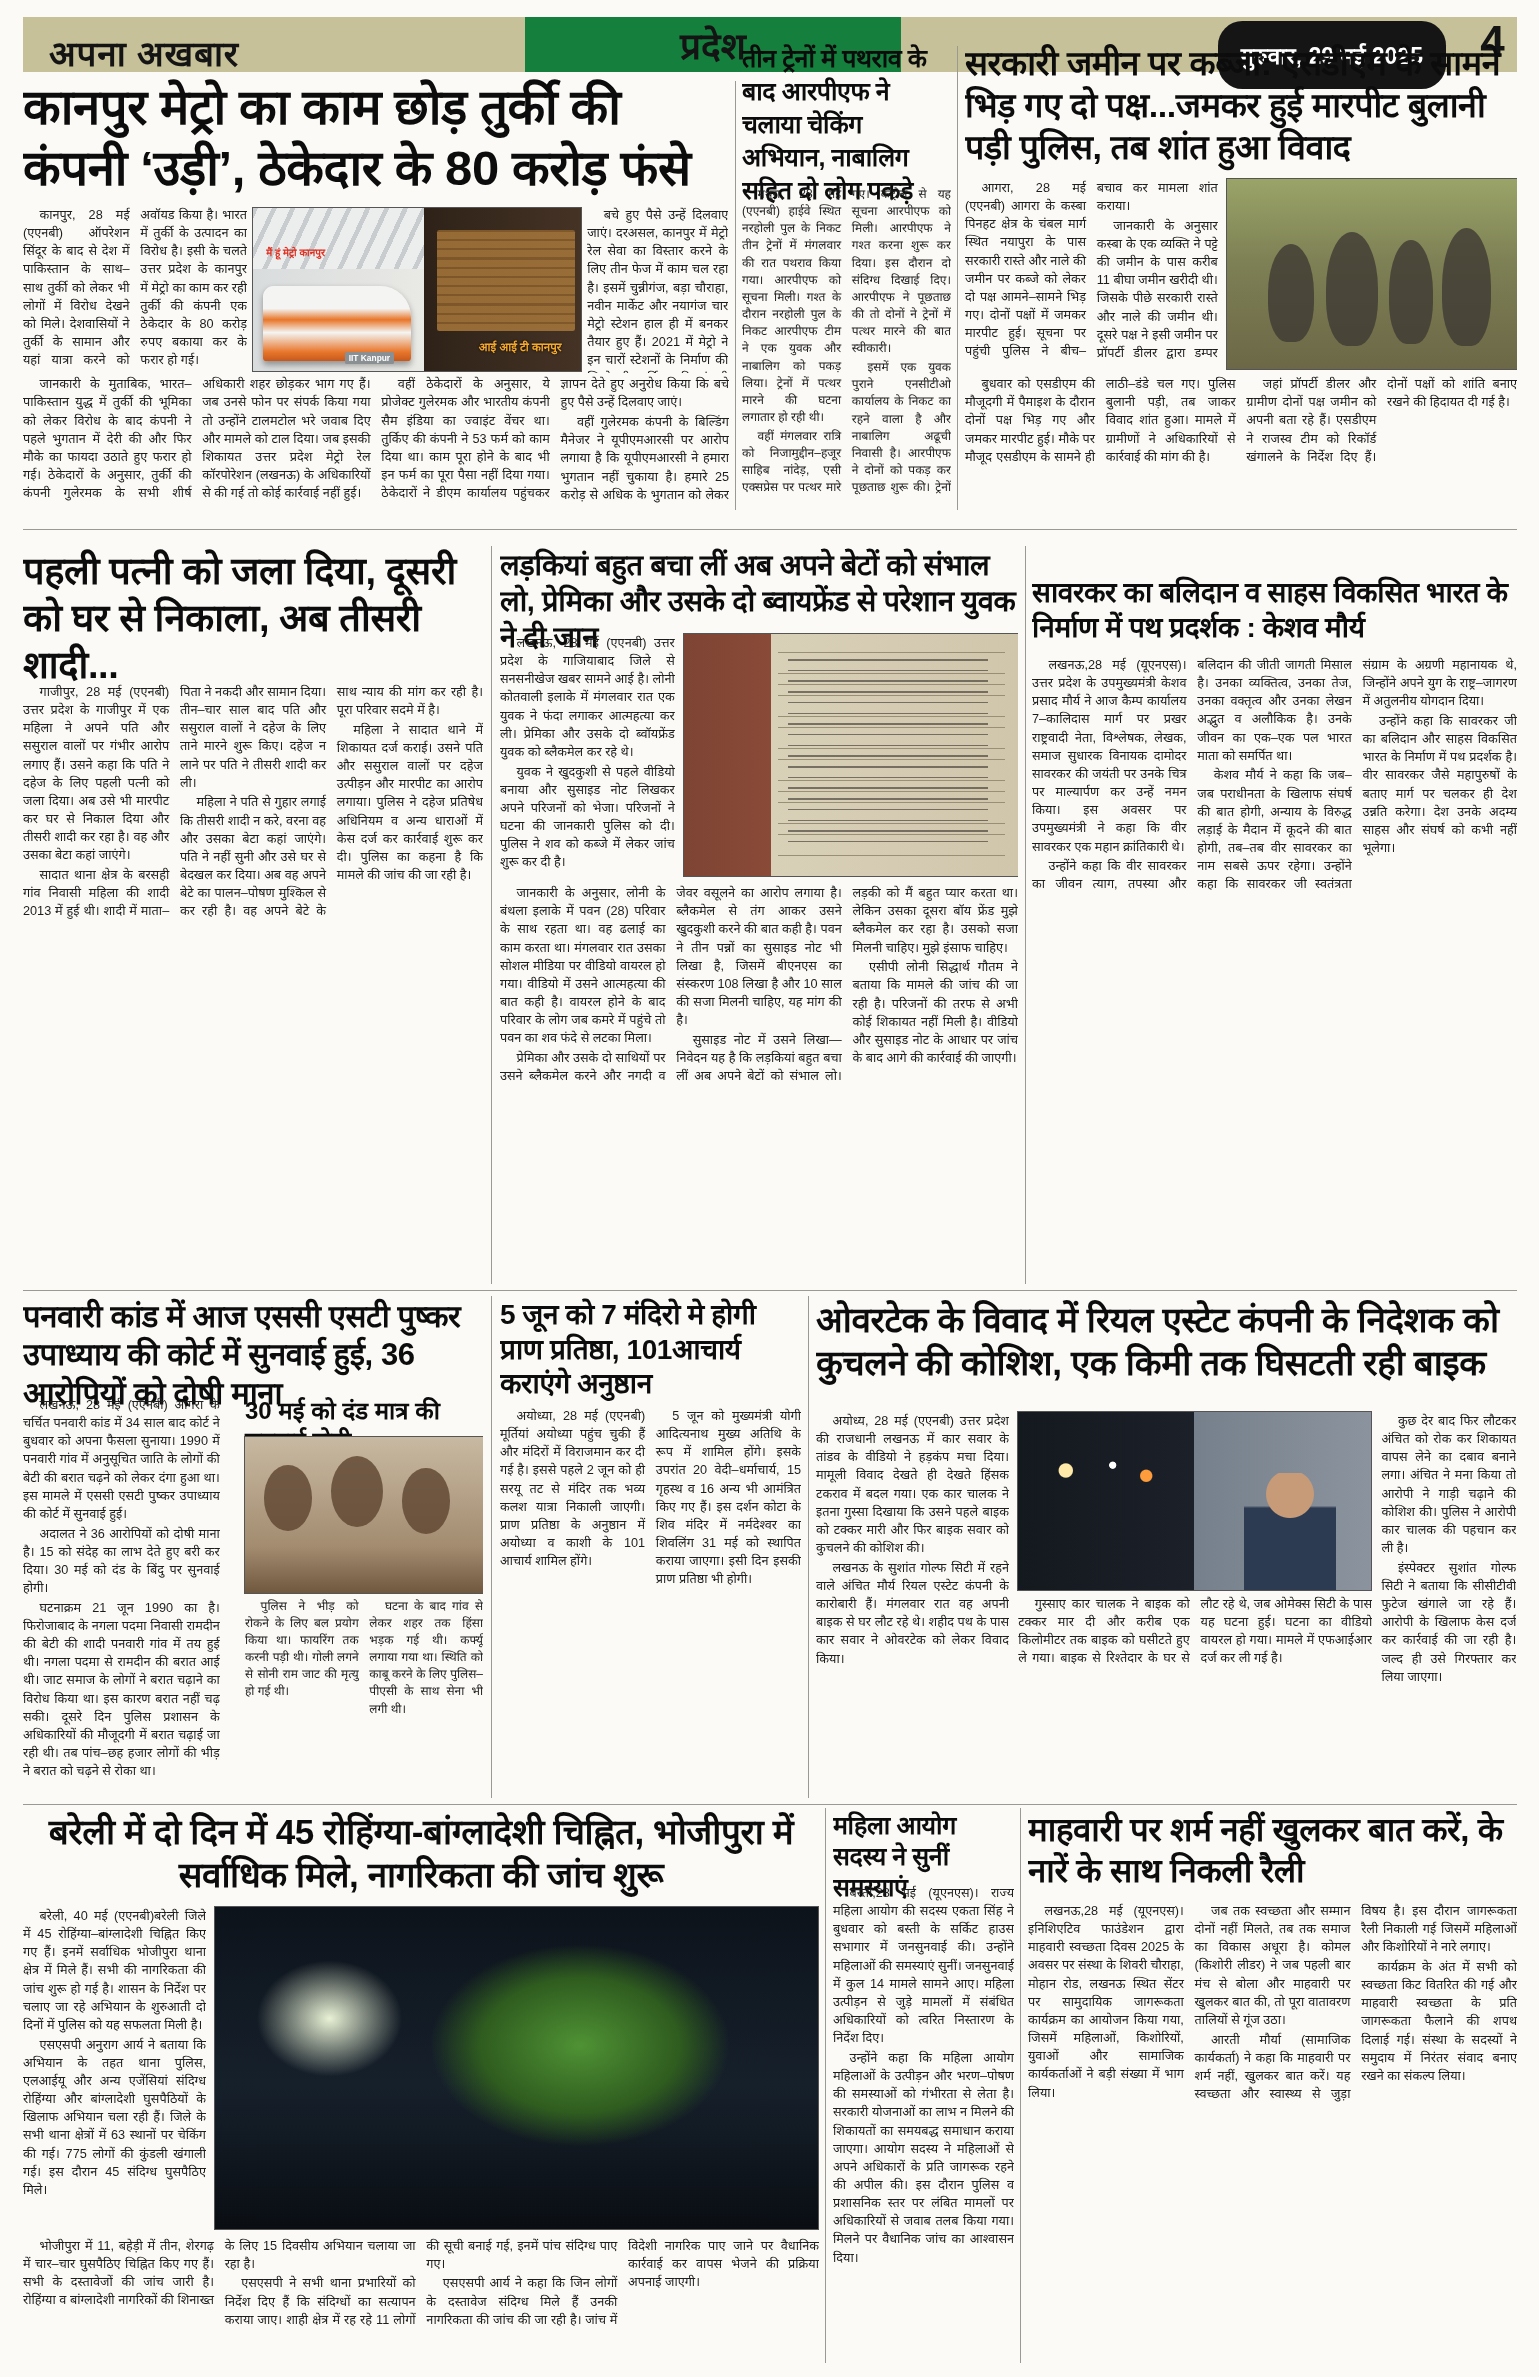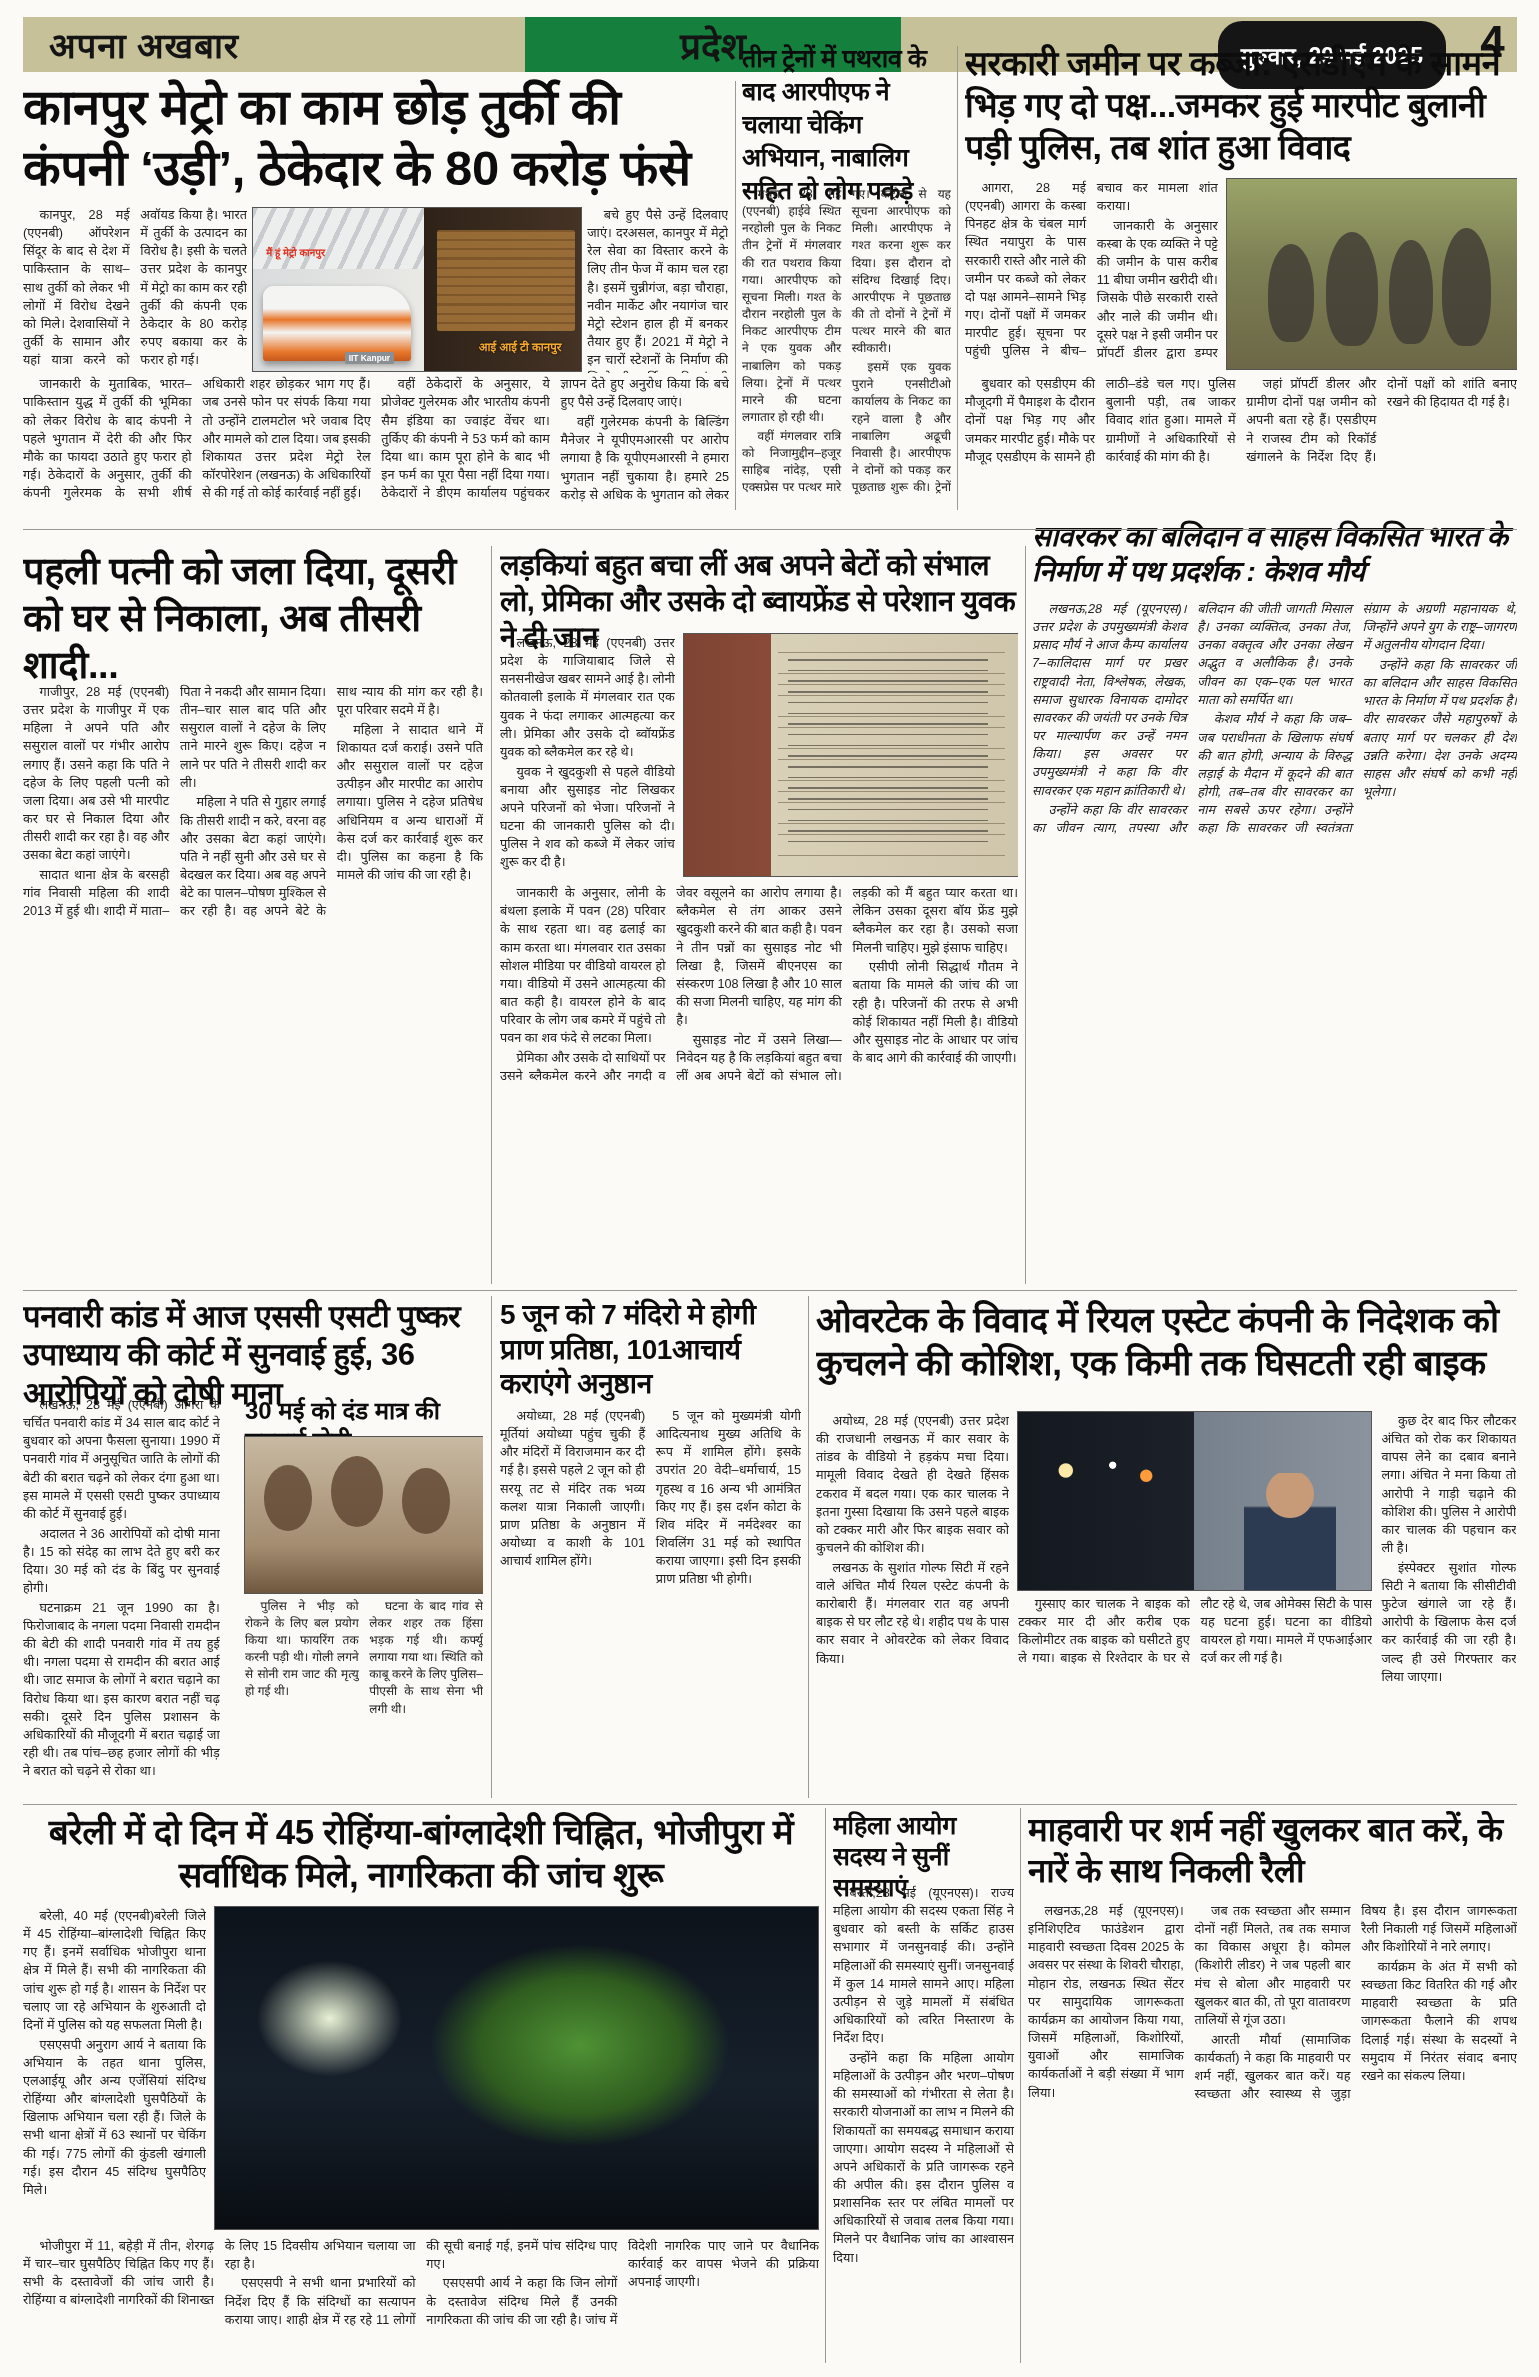--- a/index.html
+++ b/index.html
@@ -3,21 +3,21 @@
 <meta charset="utf-8">
 <style>
   html,body{margin:0;padding:0;background:#e8e6e0;}
   #page{
     position:relative;width:1540px;height:2377px;background:#fbfaf7;
     font-family:"Liberation Sans","DejaVu Sans",sans-serif;color:#1c1c1c;
     overflow:hidden;
   }
   
   #masthead{position:absolute;left:23px;top:17px;width:1494px;height:55px;background:#c6c199;}
-  #paper-name{position:absolute;left:26px;top:4px;font-size:35px;font-weight:900;color:#141414;letter-spacing:0.8px;}
+  #paper-name{position:absolute;left:26px;top:12px;font-size:35px;font-weight:900;color:#141414;letter-spacing:0.8px;}
   #section-box{position:absolute;left:502px;top:0;width:376px;height:55px;background:#15803d;
     display:flex;align-items:center;justify-content:center;font-size:37px;font-weight:900;color:#141414;}
   #date-pill{position:absolute;right:71px;top:3.8px;height:48px;padding:10px 23px;background:#151515;border-radius:24.5px;
     display:flex;align-items:center;font-size:23px;font-weight:700;color:#ffffff;}
   #page-num{position:absolute;right:12.3px;top:0px;font-size:44px;font-weight:900;color:#141414;}
   
   .article{position:absolute;overflow:hidden;}
   .hl{font-weight:900;color:#0c0c0c;line-height:1.24;letter-spacing:-0.4px;}
   .sub{font-weight:900;color:#0c0c0c;line-height:1.25;}
   .body{font-size:12.7px;line-height:1.43;color:#1d1d1d;text-align:justify;}
@@ -151,21 +151,21 @@
       </div>
     </div>
     <div class="body cols3" style="height:396px;margin-top:3.1px;overflow:hidden;">
       <p>जानकारी के अनुसार, लोनी के बंथला इलाके में पवन (28) परिवार के साथ रहता था। वह ढलाई का काम करता था। मंगलवार रात उसका सोशल मीडिया पर वीडियो वायरल हो गया। वीडियो में उसने आत्महत्या की बात कही है। वायरल होने के बाद परिवार के लोग जब कमरे में पहुंचे तो पवन का शव फंदे से लटका मिला।</p>
       <p>प्रेमिका और उसके दो साथियों पर उसने ब्लैकमेल करने और नगदी व जेवर वसूलने का आरोप लगाया है। ब्लैकमेल से तंग आकर उसने खुदकुशी करने की बात कही है। पवन ने तीन पन्नों का सुसाइड नोट भी लिखा है, जिसमें बीएनएस का संस्करण 108 लिखा है और 10 साल की सजा मिलनी चाहिए, यह मांग की है।</p>
       <p>सुसाइड नोट में उसने लिखा— निवेदन यह है कि लड़कियां बहुत बचा लीं अब अपने बेटों को संभाल लो। लड़की को मैं बहुत प्यार करता था। लेकिन उसका दूसरा बॉय फ्रेंड मुझे ब्लैकमेल कर रहा है। उसको सजा मिलनी चाहिए। मुझे इंसाफ चाहिए।</p>
       <p>एसीपी लोनी सिद्धार्थ गौतम ने बताया कि मामले की जांच की जा रही है। परिजनों की तरफ से अभी कोई शिकायत नहीं मिली है। वीडियो और सुसाइड नोट के आधार पर जांच के बाद आगे की कार्रवाई की जाएगी।</p>
     </div>
   </div>
 
-  <div class="article" style="left:1032px;top:520px;width:485px;height:735px;font-style:italic;">
+  <div class="article" style="left:1032px;top:576px;width:485px;height:735px;">
     <div class="hl" style="font-size:28px;height:80px;">सावरकर का बलिदान व साहस विकसित भारत के निर्माण में पथ प्रदर्शक : केशव मौर्य</div>
     <div class="body cols3" style="height:649px;overflow:hidden;">
       <p>लखनऊ,28 मई (यूएनएस)। उत्तर प्रदेश के उपमुख्यमंत्री केशव प्रसाद मौर्य ने आज कैम्प कार्यालय 7–कालिदास मार्ग पर प्रखर राष्ट्रवादी नेता, विश्लेषक, लेखक, समाज सुधारक विनायक दामोदर सावरकर की जयंती पर उनके चित्र पर माल्यार्पण कर उन्हें नमन किया। इस अवसर पर उपमुख्यमंत्री ने कहा कि वीर सावरकर एक महान क्रांतिकारी थे।</p>
       <p>उन्होंने कहा कि वीर सावरकर का जीवन त्याग, तपस्या और बलिदान की जीती जागती मिसाल है। उनका व्यक्तित्व, उनका तेज, उनका वक्तृत्व और उनका लेखन अद्भुत व अलौकिक है। उनके जीवन का एक–एक पल भारत माता को समर्पित था।</p>
       <p>केशव मौर्य ने कहा कि जब–जब पराधीनता के खिलाफ संघर्ष की बात होगी, अन्याय के विरुद्ध लड़ाई के मैदान में कूदने की बात होगी, तब–तब वीर सावरकर का नाम सबसे ऊपर रहेगा। उन्होंने कहा कि सावरकर जी स्वतंत्रता संग्राम के अग्रणी महानायक थे, जिन्होंने अपने युग के राष्ट्र–जागरण में अतुलनीय योगदान दिया।</p>
       <p>उन्होंने कहा कि सावरकर जी का बलिदान और साहस विकसित भारत के निर्माण में पथ प्रदर्शक है। वीर सावरकर जैसे महापुरुषों के बताए मार्ग पर चलकर ही देश उन्नति करेगा। देश उनके अदम्य साहस और संघर्ष को कभी नहीं भूलेगा।</p>
     </div>
   </div>
 
   <div class="article" style="left:23px;top:1298px;width:460px;height:499px;">

